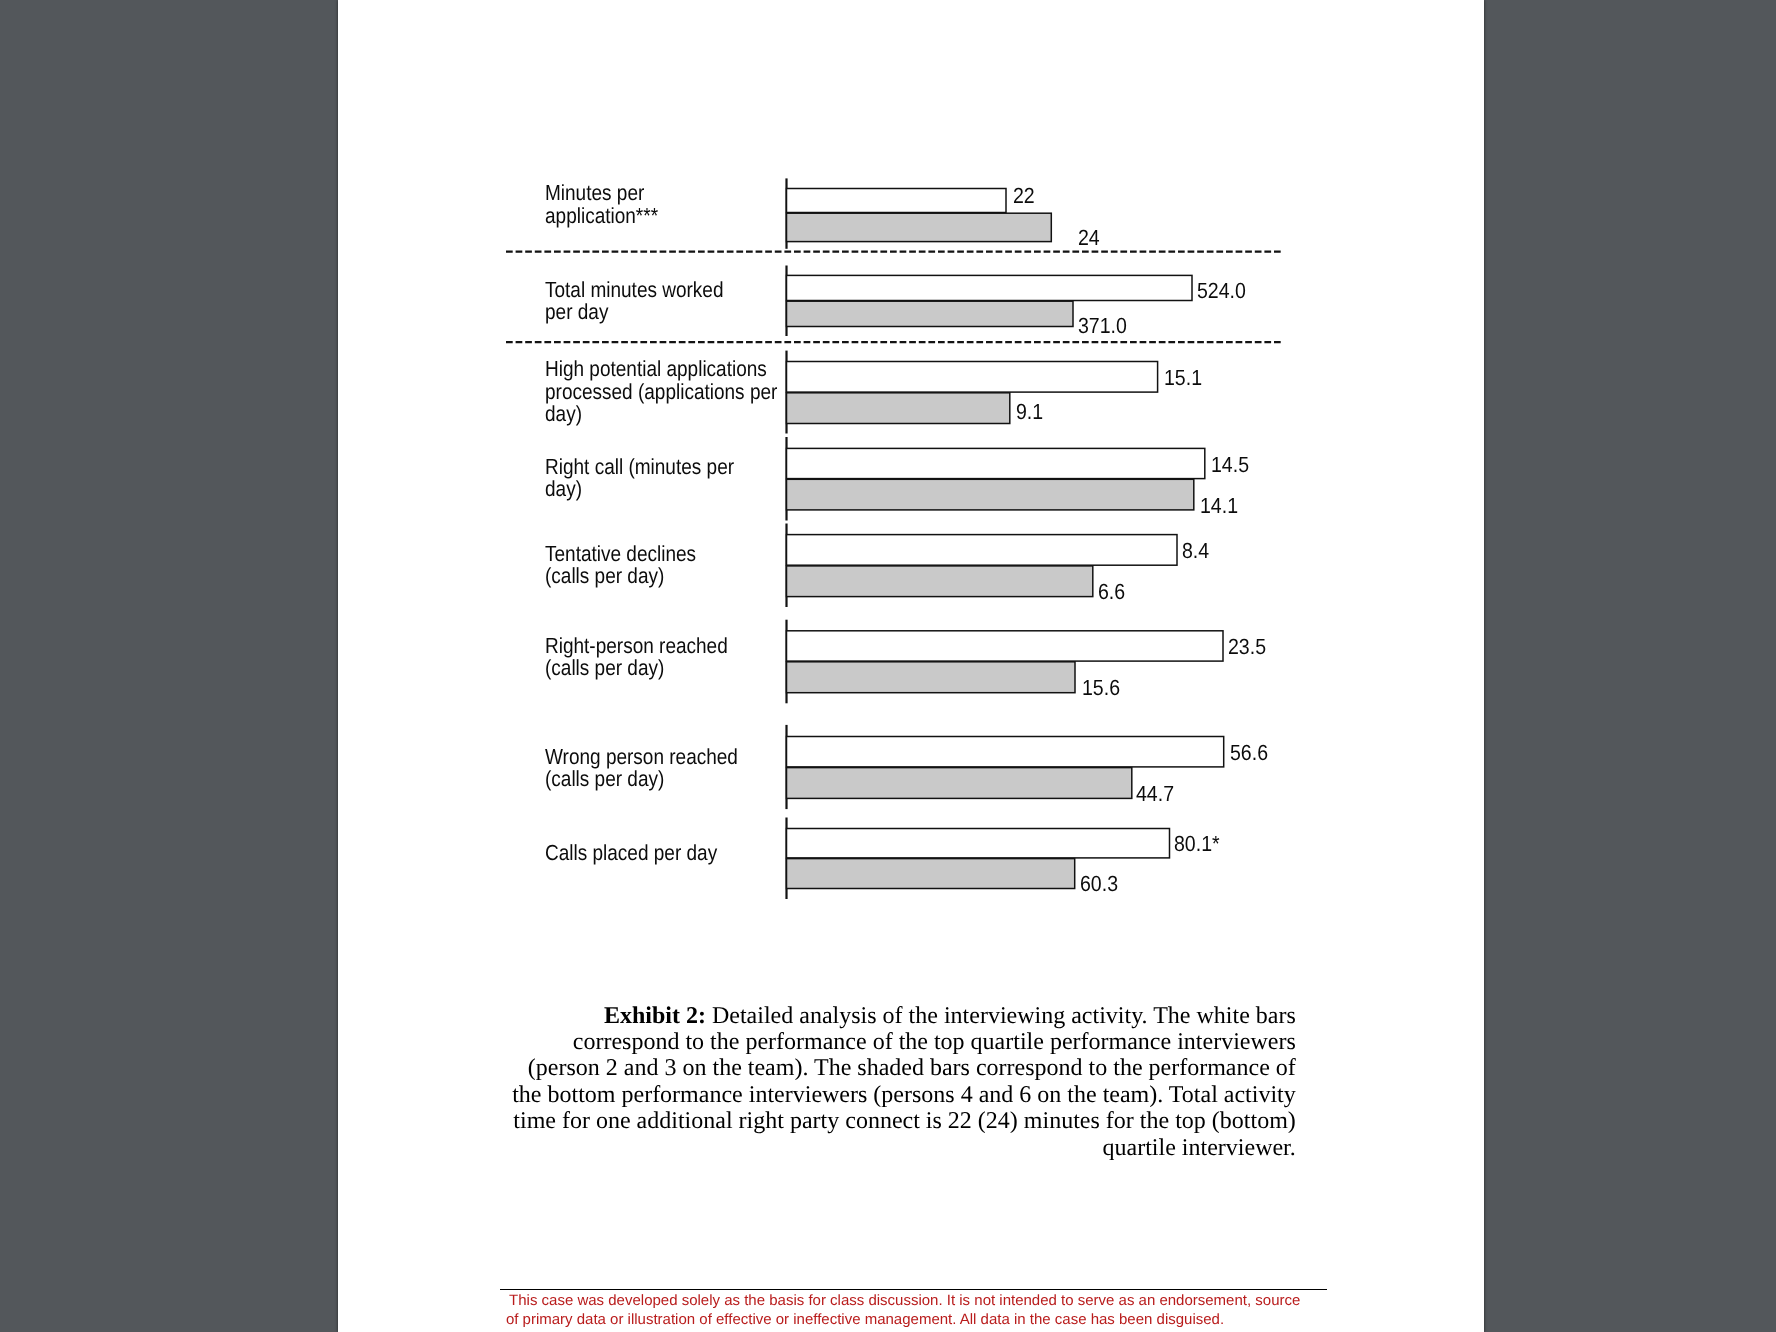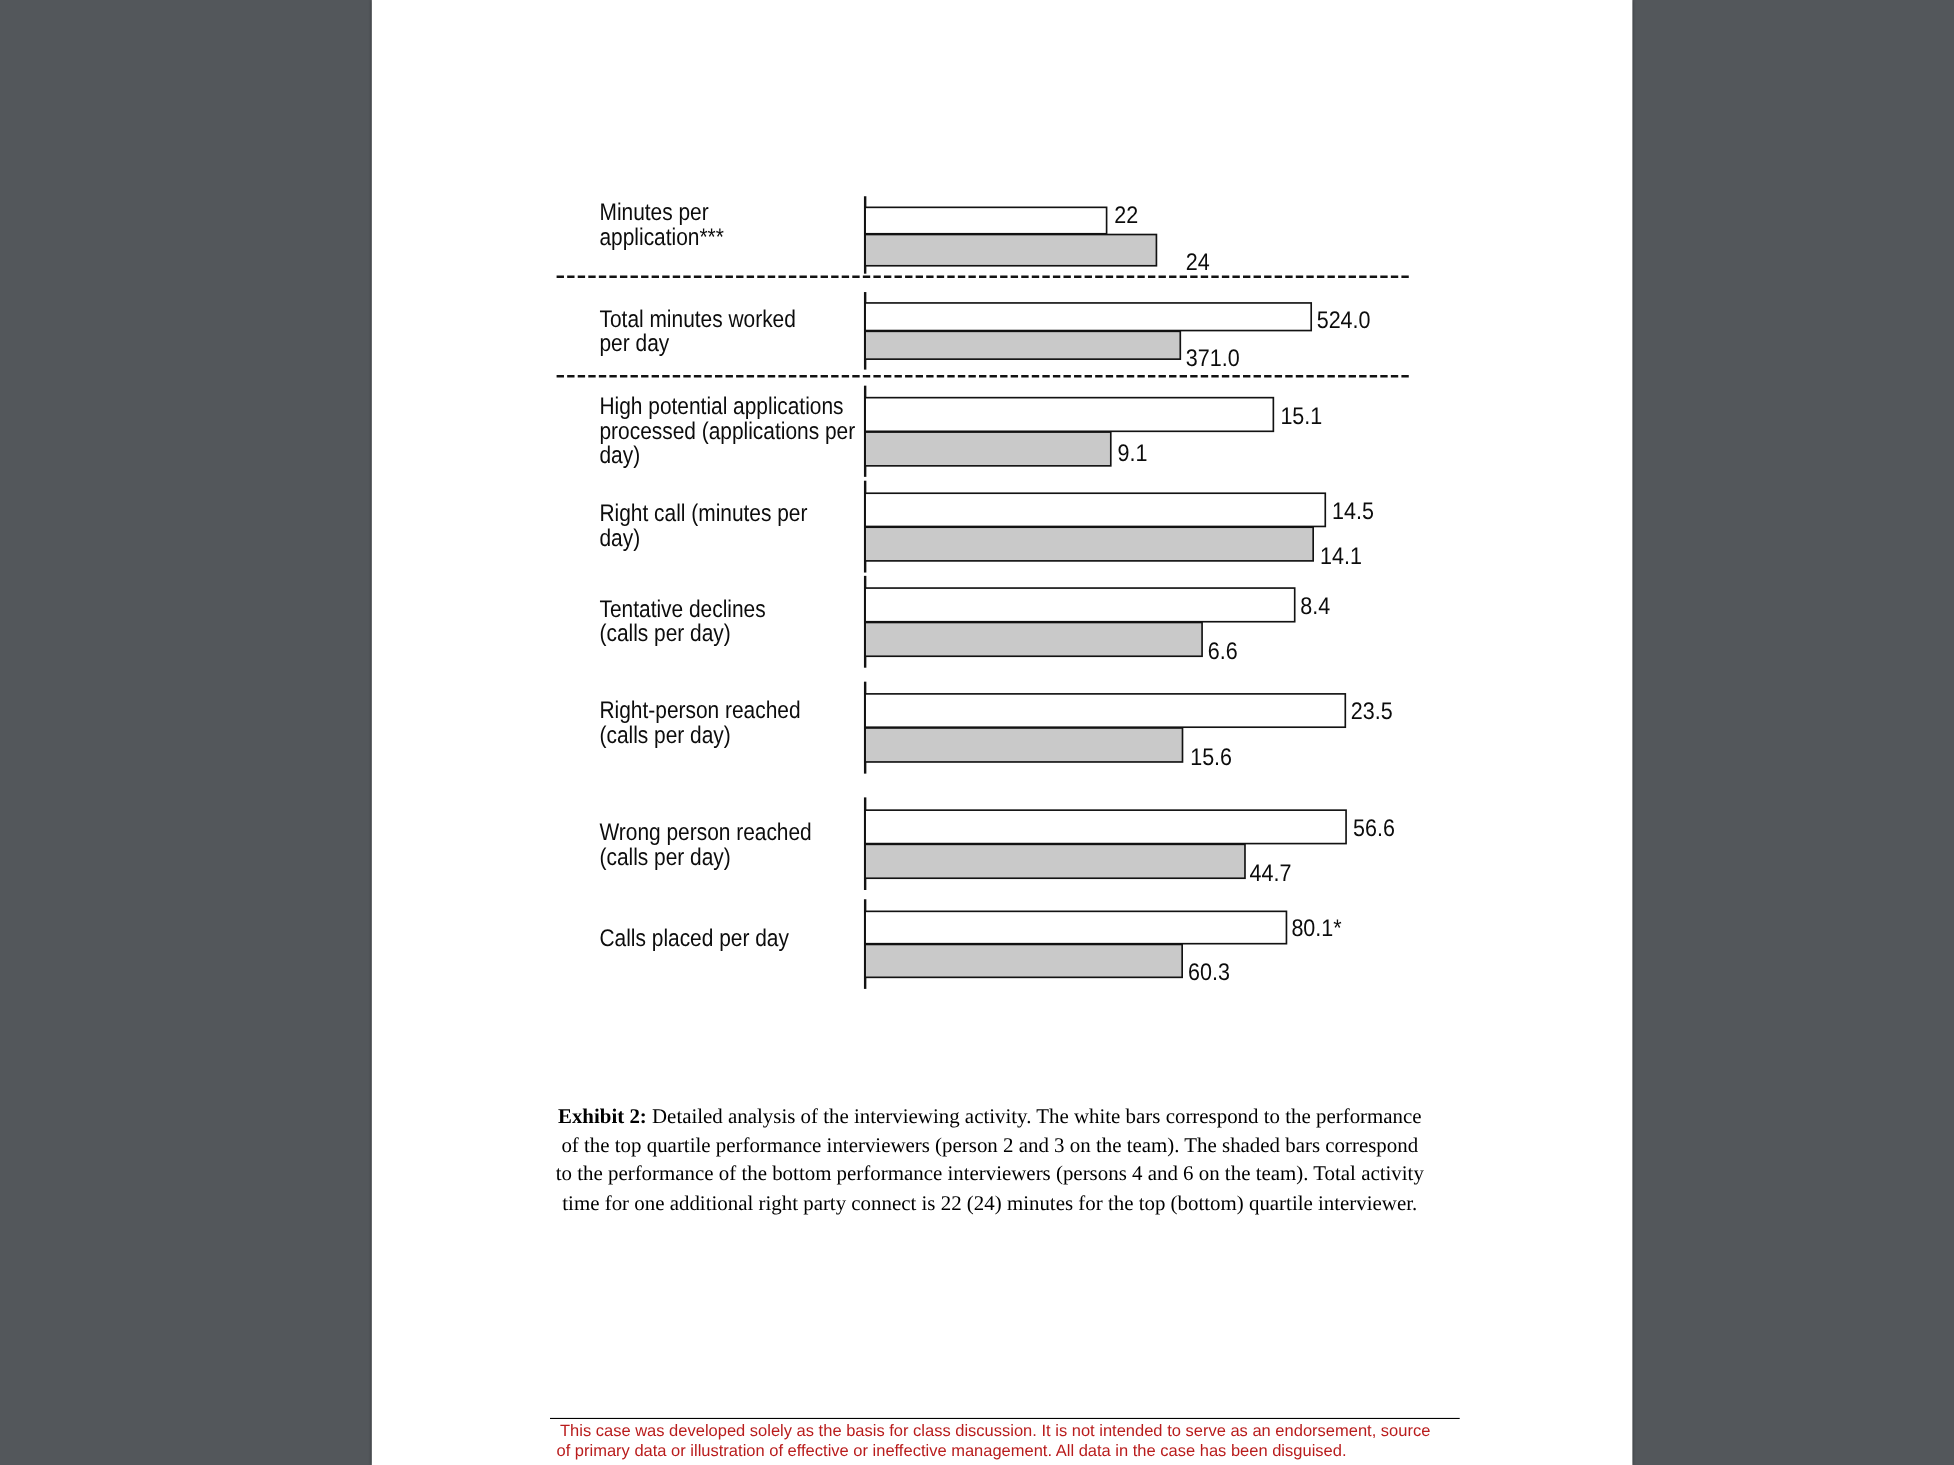--- a/index.html
+++ b/index.html
@@ -6,22 +6,22 @@
   body{width:1776px;height:1332px;background:#53575b;overflow:hidden;
        font-family:"Liberation Sans",sans-serif;-webkit-font-smoothing:antialiased;text-rendering:geometricPrecision;}
   #page{position:absolute;left:338px;top:0;width:1146px;height:1332px;background:#fff;box-shadow:0 0 3px 0px rgba(0,0,0,0.6);will-change:transform;}
   .chartsvg{position:absolute;left:0;top:0;shape-rendering:geometricPrecision;}
   .cat-label{position:absolute;font-family:"Liberation Sans",sans-serif;font-size:21.9px;
              color:#0c0c0c;white-space:nowrap;line-height:1;
              transform:scaleX(0.868);transform-origin:0 0;}
   .val-label{position:absolute;font-family:"Liberation Sans",sans-serif;font-size:21.9px;
              color:#0c0c0c;white-space:nowrap;line-height:1;
              transform:scaleX(0.893);transform-origin:0 0;}
-  .caption{position:absolute;font-family:"Liberation Serif",serif;font-size:19px;
-           line-height:26.4px;color:#000;text-align:center;}
+  .caption{position:absolute;font-family:"Liberation Serif",serif;font-size:24px;
+           line-height:26.4px;color:#000;text-align:right;}
   .caption b{font-weight:bold;}
   .fnrule{position:absolute;background:#000;height:1.4px;}
   .footnote{position:absolute;font-family:Liberation Sans, sans-serif;font-size:15.0px;
             line-height:18.7px;color:#b91c1c;text-align:left;text-indent:3.2px;}
 </style>
 </head>
 <body style="background: rgb(83, 87, 91);">
 
 <div id="page" style="background: rgb(255, 255, 255);">
   <div id="chart">

